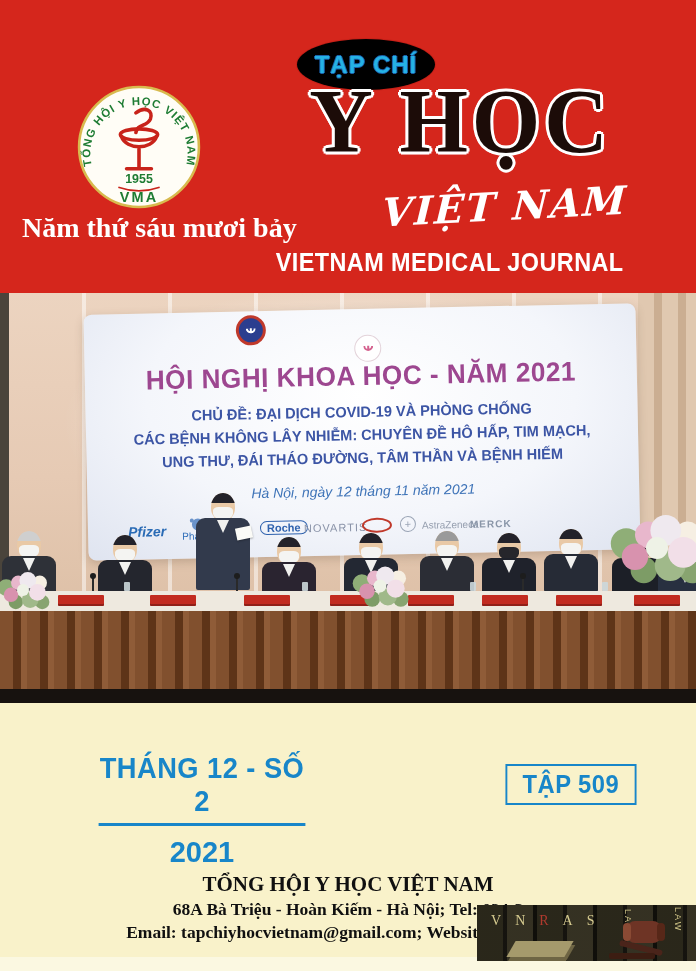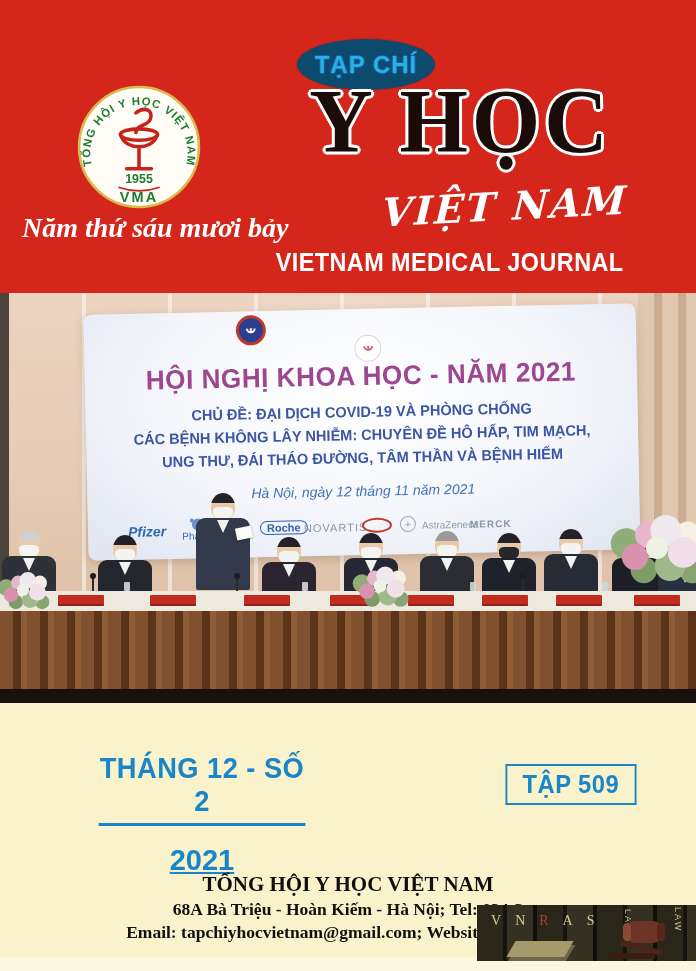--- a/index.html
+++ b/index.html
@@ -6,36 +6,36 @@
   html,body { background:#888; }
   .cover {
     position:relative; width:696px; height:971px; margin:0 auto;
     background:#f9f2ca; overflow:hidden;
     font-family:"Liberation Sans", sans-serif;
   }
   
   .red-band { position:absolute; left:0; top:0; width:696px; height:293px; background:#d5261c; }
   .issn { position:absolute; top:22px; right:26px; color:#fdf6ee; font-family:"Liberation Serif",serif;
           font-weight:bold; font-size:21px; letter-spacing:.5px; }
-  .oval { position:absolute; left:297px; top:39px; width:138px; height:51px; background:#0c4a6e;
+  .oval { position:absolute; left:297px; top:39px; width:138px; height:51px; background:#000000;
           border-radius:50%; display:flex; align-items:center; justify-content:center;
           box-shadow:0 0 0 1px rgba(120,0,0,.15); }
   .oval span { color:#25b2e5; font-weight:bold; font-size:24px; letter-spacing:1px;
           text-shadow:-1px 0 #1b5fa8, 1px 0 #1b5fa8, 0 -1px #1b5fa8, 0 1px #1b5fa8; }
   .title-main { position:absolute; left:288px; top:78px; width:345px; text-align:center;
           font-family:"Liberation Serif",serif; font-weight:bold; font-size:88px; line-height:1;
           color:#1c0c08; letter-spacing:4px; transform:scaleY(1.04);
           text-shadow:-3px 0 #fff,3px 0 #fff,0 -3px #fff,0 3px #fff,-2px -2px #fff,2px -2px #fff,-2px 2px #fff,2px 2px #fff; }
   .title-script { position:absolute; left:382px; top:183px; color:#fff; font-family:"DejaVu Serif",serif;
           font-style:italic; font-weight:bold; font-size:39px; transform:rotate(-3deg) skewX(-6deg);
           letter-spacing:2px; }
   .journal-en { position:absolute; right:72px; top:247px; color:#fff; font-weight:bold; font-size:26px;
           letter-spacing:.5px; transform:scaleX(.9); transform-origin:right center; }
   .year-line { position:absolute; left:22px; top:212px; color:#fff; font-family:"Liberation Serif",serif;
-          font-style:italic; font-weight:bold; font-size:28px; }
+          font-weight:bold; font-size:28px; }
   .vma-logo { position:absolute; left:77px; top:85px; width:124px; height:124px; }
   
   .photo { position:absolute; left:0; top:293px; width:696px; height:410px; overflow:hidden;
            background:linear-gradient(180deg,#ecd4c0 0%,#e6cab4 45%,#dec1a8 75%,#d5b69c 100%); }
   .wall-lines { position:absolute; inset:0;
            background:repeating-linear-gradient(90deg, transparent 0 82px, rgba(255,255,255,.5) 82px 86px); }
   .wall-glow { position:absolute; left:60px; top:-10px; width:600px; height:280px;
            background:radial-gradient(ellipse at center, rgba(255,255,255,.85) 0%, rgba(255,255,255,0) 70%); }
   .left-sliver { position:absolute; left:0; top:0; width:9px; height:396px; background:#4a443b; }
   .curtain { position:absolute; right:0; top:0; width:58px; height:396px;
@@ -100,21 +100,21 @@
                       -4px -6px 0 1px #e8b7cc, 14px -6px 0 1px #f6efe3, -14px -2px 0 2px #8fae77,
                       6px 8px 0 2px #a0b98a, -6px 10px 0 1px #7d9c66, 16px 10px 0 1px #88a470; }
   .bq-right { left:652px; top:250px; transform:scale(2.2); }
   .bq-mid   { left:375px; top:288px; transform:scale(1.3); }
   .bq-left  { left:18px;  top:292px; transform:scale(1.2); }
   
   .issue-date { position:absolute; left:92px; top:752px; width:220px; text-align:center;
            color:#1886c9; font-weight:bold; }
   .issue-date .l1 { font-size:29px; letter-spacing:.5px; transform:scaleX(.94); display:block;
            padding-bottom:5px; border-bottom:3px solid #1886c9; }
-  .issue-date .l2 { font-size:29px; display:block; margin-top:18px;text-decoration:underline; }
+  .issue-date .l2 { font-size:29px; display:block; margin-top:10px; }
   .tap-box { position:absolute; left:502px; top:764px; border:2px solid #1886c9; padding:4px 16px;
            color:#1886c9; font-weight:bold; font-size:25px; letter-spacing:.5px; transform:scaleX(.95); }
   
   .footer { position:absolute; left:10px; top:871px; width:676px; text-align:center; color:#101010;
            font-family:"Liberation Serif",serif; font-weight:bold; }
   .footer .f1 { font-size:21px; line-height:1.3; }
   .footer .f3 { font-size:17.5px; line-height:1.3; }
   .bottom-strip { position:absolute; left:0; top:957px; width:696px; height:14px; background:#fbf8e1; }
   
   .vnras { position:absolute; left:477px; top:905px; width:219px; height:56px; background:#060503;

